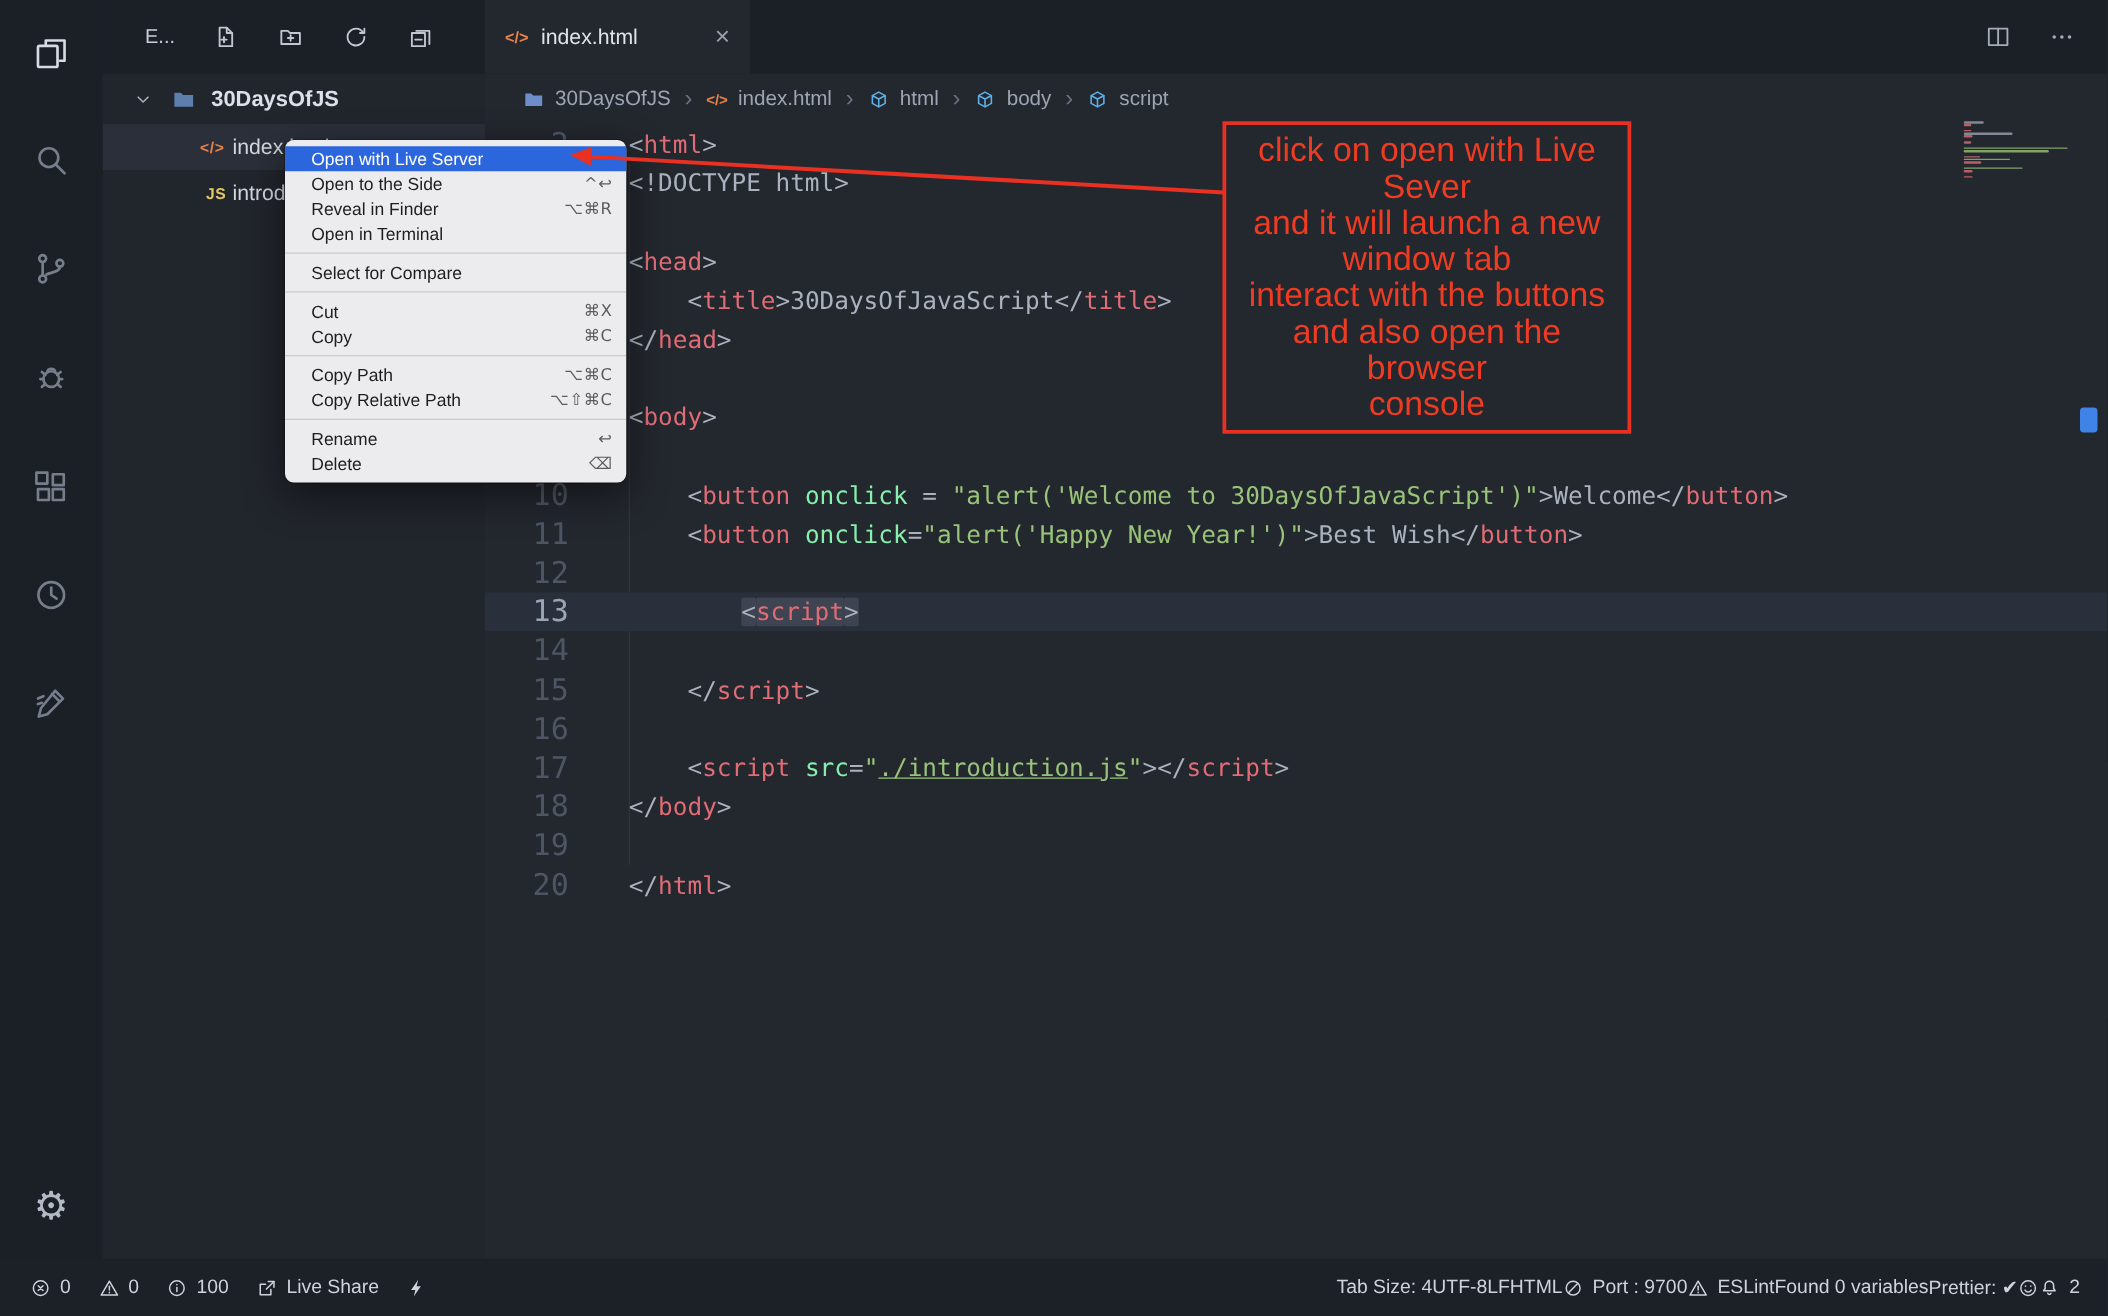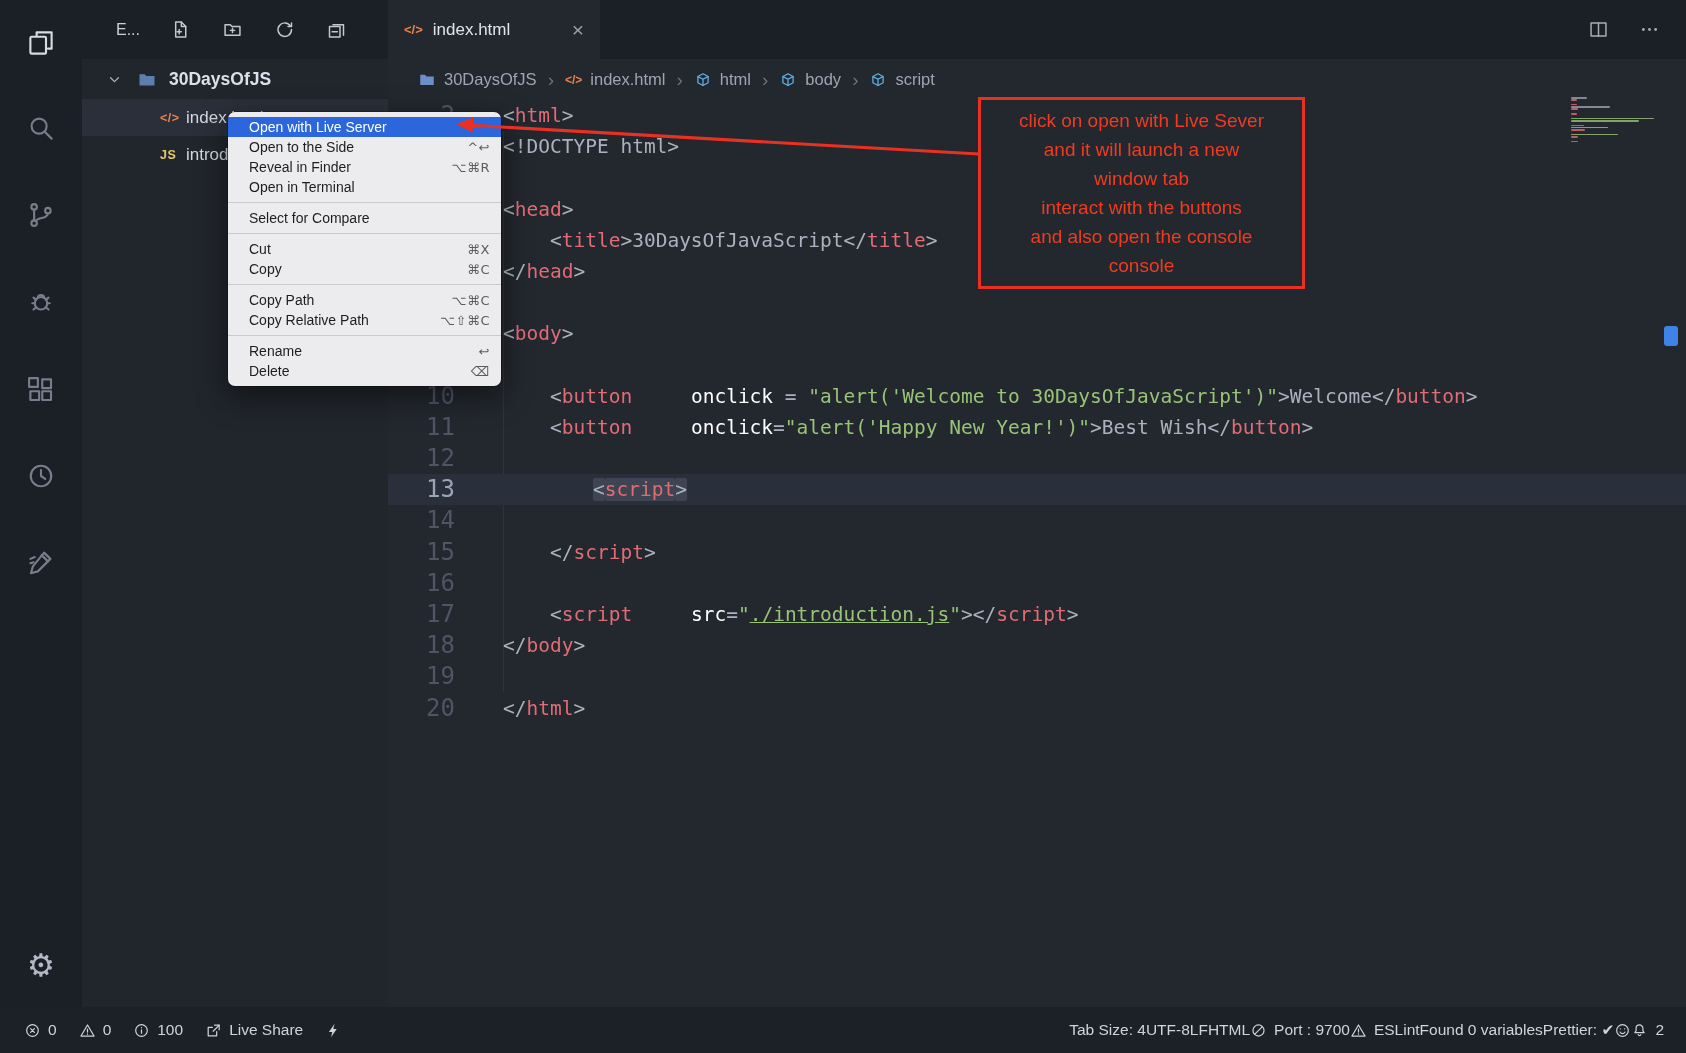--- a/index.html
+++ b/index.html
@@ -25,21 +25,21 @@
   .folder-row .chev{width:17px;height:17px;margin-left:24px;color:#aeb4bf;}
   .folder-row .chev svg{width:17px;height:17px;}
   .folder-row .fold-ic{width:20px;height:20px;margin-left:14px;color:#5d7fae;}
   .folder-row .fold-ic svg{width:20px;height:20px;}
   .fold-name{margin-left:12px;font-size:17.5px;font-weight:bold;color:#dbe0ea;}
   .files{position:absolute;top:99px;left:0;right:0;}
   .file-row{height:37px;display:flex;align-items:center;cursor:pointer;}
   .file-row.sel{background:#2a2f39;}
   .file-badge{margin-left:78px;width:26px;font-size:12.5px;font-weight:bold;letter-spacing:.5px;}
   .badge-html{color:#e8824a;}
-  .badge-js{color:#e7c664;}
+  .badge-js{color:#e7c664;text-align:center;}
   .file-name{font-size:17px;color:#d2d7e0;white-space:nowrap;}
 
   
   .editor{position:absolute;left:388px;top:0;right:0;bottom:46px;background:#23272e;}
   .tab-strip{height:59px;background:#1b1f26;display:flex;align-items:stretch;}
   .tab{width:212px;background:#23272e;display:flex;align-items:center;padding:0 16px;cursor:pointer;}
   .tab-ic{color:#e8824a;font-size:13px;font-weight:bold;margin-right:10px;}
   .tab-title{color:#dfe3ea;font-size:17px;}
   .tab-close{margin-left:auto;color:#9aa1ad;font-size:21px;line-height:18px;cursor:pointer;}
   .tab-actions{margin-left:auto;display:flex;align-items:center;gap:30px;padding-right:26px;color:#a6adba;}
@@ -54,21 +54,21 @@
   .crumb-code{color:#e8824a;font-size:12px;font-weight:bold;}
   .crumb-cube{color:#5fb0e8;}
   .crumb-sep{color:#6b7280;font-size:19px;}
 
   .code{position:absolute;top:100px;left:0;right:0;font-family:"DejaVu Sans Mono","Liberation Mono",monospace;font-size:19.5px;}
   .line{display:flex;height:31.2px;line-height:31.2px;white-space:pre;cursor:text;}
   .line.active{background:#2a303b;gap:43px;}
   .gutter{flex:0 0 67px;text-align:right;color:#4e5666;font-size:24px;}
   .ltext{padding-left:48px;}
   .seg-plain{color:#abb2bf;} .seg-punct{color:#abb2bf;}
-  .seg-tag{color:#e06c75;} .seg-attr{color:#ffffff;margin-left:47px;}
+  .seg-tag{color:#e06c75;} .seg-attr{color:#86efac;}
   .seg-str{color:#98c379;} .seg-fn{color:#61afef;} .seg-obj{color:#e06c75;}
   .whl{background:#3e4451;border-radius:2px;}
   .lnk{text-decoration:underline;}
   .indent-guide{position:absolute;left:115px;top:131px;height:561px;width:1px;background:rgba(255,255,255,.06);}
 
   .minimap{position:absolute;top:97px;right:23px;width:95px;}
   .mm-row{height:2.3px;}
   .mm-bar{height:1.6px;margin-left:3px;opacity:.8;border-radius:1px;}
   .ov-marker{position:absolute;right:8px;top:326px;width:14px;height:20px;background:#3f83e8;border-radius:3px;}
 
@@ -85,21 +85,21 @@
   .context-menu{position:absolute;left:228px;top:112px;width:273px;background:#ececee;border-radius:7px;
                 box-shadow:0 10px 30px rgba(0,0,0,.5),0 0 0 1px rgba(0,0,0,.18);padding:5px 0;
                 font-size:14px;color:#1e1e20;z-index:50;}
   .mi{height:20px;display:flex;align-items:center;padding:0 11px 0 21px;cursor:pointer;}
   .mi .sc{margin-left:auto;color:#5c5c5e;font-family:"DejaVu Sans",sans-serif;font-size:13px;letter-spacing:.5px;}
   .mi.hl{background:#2b66dd;color:#fff;}
   .sep{height:1px;background:rgba(0,0,0,.14);margin:5px 0;}
 
   
   .annotation{position:absolute;left:978px;top:97px;width:327px;border:3px solid #e83023;color:#ef3b22;
-              font-size:19px;line-height:29px;text-align:center;padding:6px 4px;z-index:55;}
+              font-size:27px;line-height:29px;text-align:center;padding:6px 4px;z-index:55;}
   .arrow-overlay{position:absolute;left:0;top:0;width:1686px;height:1053px;z-index:60;pointer-events:none;}
 </style>
 </head>
 <body>
 
 <div class="app">
 
   <div class="activity-bar">
     <div class="ab-icon ab-gear">⚙</div>
   <div class="ab-icon active" style="top: 28px;">
@@ -502,21 +502,21 @@
         <span>Delete</span>
         <span class="sc">⌫</span>
       </div>
     </div>
 
   <div class="annotation">
       <div>click on open with Live Sever</div>
       <div>and it will launch a new</div>
       <div>window tab</div>
       <div>interact with the buttons</div>
-      <div>and also open the console</div>
+      <div>and also open the browser</div>
       <div>console</div>
     </div>
 
   <svg class="arrow-overlay" viewBox="0 0 1686 1053">
     <line x1="979" y1="154" x2="471" y2="125.3" stroke="#e83023" stroke-width="3.2"></line>
     <polygon points="456,124 473.4,117.5 472.6,132.5" fill="#e83023"></polygon>
   </svg>
 
 </div>
 

